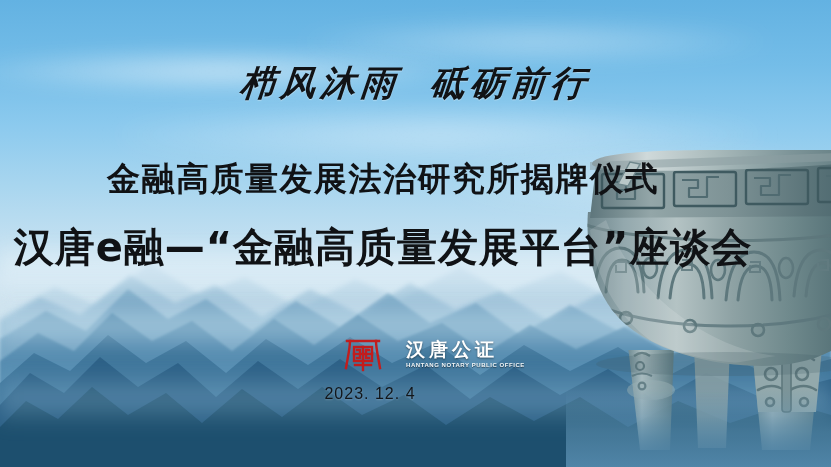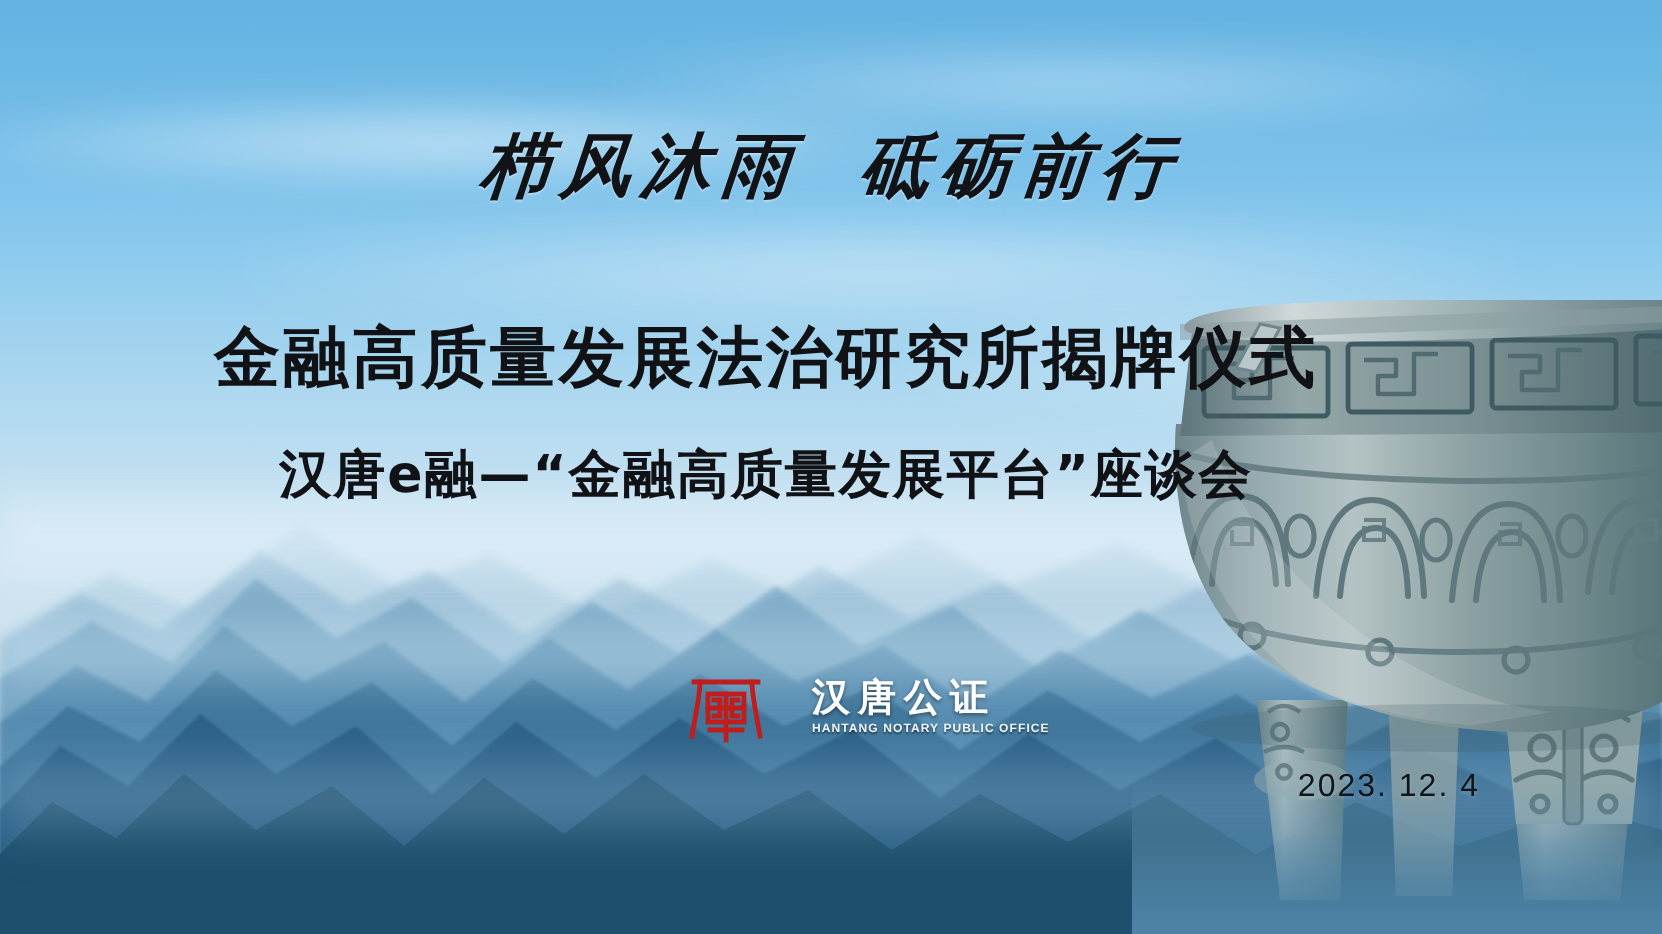--- a/index.html
+++ b/index.html
@@ -64,39 +64,39 @@
     white-space:nowrap;
   }
   .calligraphy .gap{display:inline-block;width:30px;}
 
   .title-main,.title-sub{
     position:absolute;left:0;width:766px;text-align:center;
     font-family:"DejaVu Sans","Liberation Sans",sans-serif;
     color:#101215;font-weight:600;white-space:nowrap;
   }
   .title-main{top:157px;font-size:33px;letter-spacing:1.5px;}
-  .title-sub{top:220px;font-size:26px;letter-spacing:1px;}
+  .title-sub{top:220px;font-size:40px;letter-spacing:1px;}
 
   
   #logo-lockup{position:absolute;left:344px;top:336px;display:flex;align-items:center;gap:24px;}
   #logo-mark{width:38px;height:36px;flex:0 0 auto;}
   #logo-words{display:flex;flex-direction:column;line-height:1;}
   #logo-cn{
     font-family:"DejaVu Sans","Liberation Sans",sans-serif;
     font-size:19px;font-weight:700;color:#ffffff;letter-spacing:4px;
     text-shadow:0 1px 2px rgba(0,0,0,.45);
   }
   #logo-en{
     margin-top:3px;
     font-family:"Liberation Sans","DejaVu Sans",sans-serif;
     font-size:6px;font-weight:700;color:#f2f6f8;letter-spacing:.55px;
     white-space:nowrap;text-shadow:0 1px 1px rgba(0,0,0,.5);
   }
   #event-date{
-    position:absolute;left:0;top:385px;width:740px;text-align:right;
+    position:absolute;left:0;top:385px;width:740px;text-align:center;
     font-family:"Liberation Sans","DejaVu Sans",sans-serif;
     font-size:16px;color:#12161a;letter-spacing:1px;
     text-shadow:0 1px 2px rgba(255,255,255,.20);
   }
 </style>
 </head>
 <body>
 
 <div id="stage">
 

